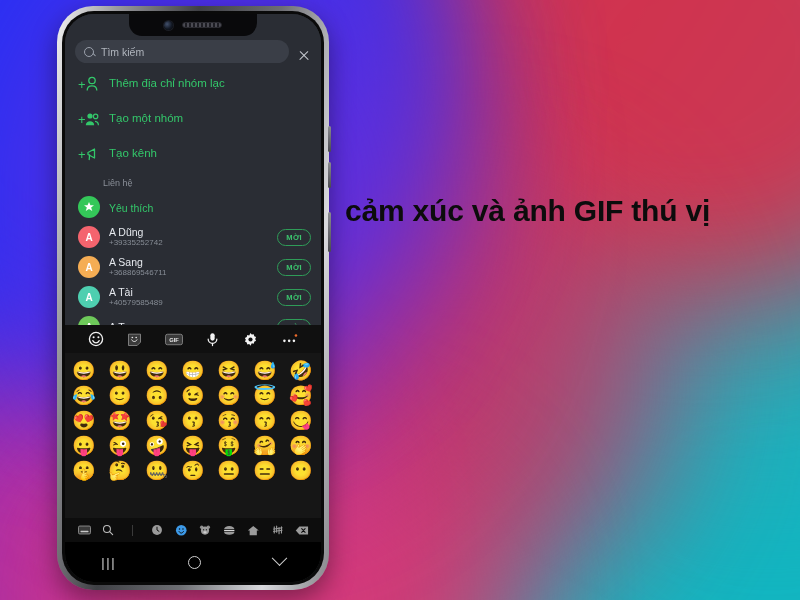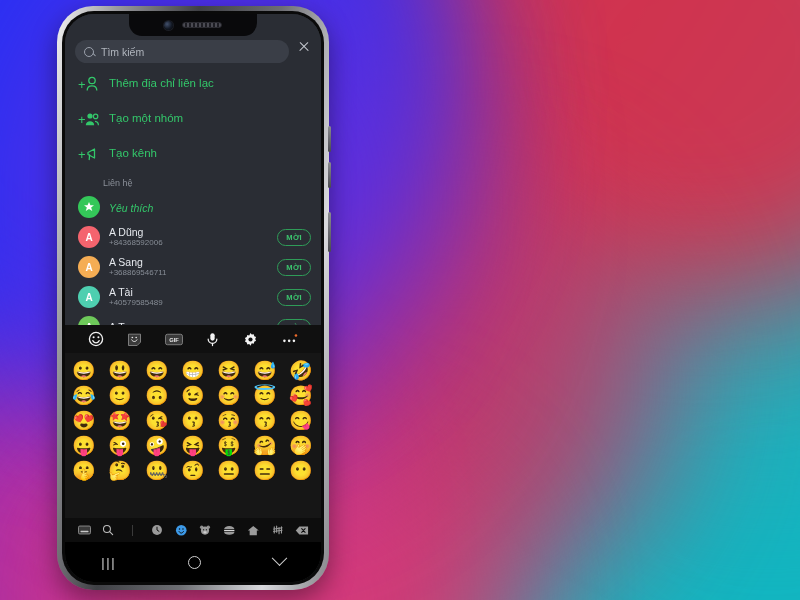--- a/index.html
+++ b/index.html
@@ -67,21 +67,21 @@
   #cam { width:9px; height:9px; border-radius:50%;
          background:radial-gradient(circle at 35% 35%,#42506b 0%,#141a26 55%,#05070c 100%);
          box-shadow:0 0 0 1px #1b1d24; }
   #speaker { width:40px; height:6px; border-radius:3px;
              background:repeating-linear-gradient(90deg,#4a4a52 0 2px,#1c1c22 2px 4px);
              border:1px solid #2a2a30; }
 
   
   #app { position:absolute; left:0; right:0; top:0; height:311px; background:#2a2d34;
          padding:26px 10px 0 10px; }
-  #searchrow { display:flex; align-items:flex-start; gap:8px; }
+  #searchrow { display:flex; align-items:flex-end; gap:8px; }
   #searchbar { flex:1; height:23px; border-radius:12px; background:#3a3e47;
                display:flex; align-items:center; padding:0 9px; gap:7px; }
   .s-icon { width:10px; height:10px; border:1.4px solid #9aa0ab; border-radius:50%;
             position:relative; flex:none; }
   .s-icon::after { content:''; position:absolute; width:4px; height:1.4px; background:#9aa0ab;
                    right:-3px; bottom:0px; transform:rotate(45deg); border-radius:1px; }
   #search-placeholder { font-size:10.5px; color:#b0b5bd; }
   #close-x { width:14px; height:14px; position:relative; flex:none; }
   #close-x::before,#close-x::after { content:''; position:absolute; left:1px; top:6px;
         width:12px; height:1.4px; background:#c4c8cf; border-radius:1px; }
@@ -93,21 +93,21 @@
   .act-ico { width:20px; height:18px; position:relative; flex:none; color:#33c76a; }
 
   #sec-label { font-size:9px; color:#8a8f98; margin:10px 0 4px 4px;padding-left:24px; }
 
   .contact { display:flex; align-items:center; height:30px; padding-left:3px; gap:9px; }
   .av { width:22px; height:22px; border-radius:50%; flex:none; display:flex;
         align-items:center; justify-content:center; color:#fff;
         font-size:10px; font-weight:bold; }
   .c-txt { flex:1; min-width:0; }
   .c-name { font-size:10.5px; color:#e6e9ee; line-height:1.15; }
-  .c-name.fav { color:#33c76a;font-style:italic; }
+  .c-name.fav { color:#33c76a; }
   .c-phone { font-size:8px; color:#868c95; line-height:1.25; }
   .invite { border:1px solid #2f9c58; color:#3cc46e; font-size:7.5px; font-weight:bold;
             border-radius:9px; padding:3px 8px; flex:none; letter-spacing:.3px; }
 
   
   #keyboard { position:absolute; left:0; right:0; top:311px; bottom:0; background:#161616; }
   #kb-toolbar { height:28px; background:#101010; display:flex; align-items:center;
                 justify-content:space-around; padding:0 12px; }
   .tb { width:18px; height:18px; display:flex; align-items:center; justify-content:center;
         position:relative; color:#f0f0f0; }
@@ -138,20 +138,21 @@
   <div class="bg-blob blob-teal2"></div>
   <div class="bg-blob blob-red"></div>
   <div class="bg-blob blob-crim"></div>
   <div class="bg-blob blob-mag"></div>
   <div class="bg-blob blob-pink"></div>
   <div class="bg-blob blob-blue"></div>
   <div class="bg-blob blob-purple"></div>
 </div>
 
 <div id="headline">
+  <span class="ln">cảm xúc và ảnh GIF thú vị</span>
 </div>
 
 <div id="phone">
   <div class="side-btn sb1"></div>
   <div class="side-btn sb2"></div>
   <div class="side-btn sb3"></div>
 
   <div id="phone-inner">
     <div id="screen">
 
@@ -171,21 +172,21 @@
         </div>
 
         <div class="action">
           <span class="act-ico">
             <svg viewBox="0 0 22 20" width="22" height="20">
               <text x="0" y="15" font-size="13" fill="#33c76a" font-family="Liberation Sans, sans-serif">+</text>
               <circle cx="14" cy="6.5" r="3.2" fill="none" stroke="#33c76a" stroke-width="1.3"></circle>
               <path d="M9.2 16.5c0-3 2.2-4.6 4.8-4.6s4.8 1.6 4.8 4.6" fill="none" stroke="#33c76a" stroke-width="1.3"></path>
             </svg>
           </span>
-          <span class="label">Thêm địa chỉ liên lạc</span>
+          <span class="label">Thêm địa chỉ nhóm lạc</span>
         </div>
 
         <div class="action">
           <span class="act-ico">
             <svg viewBox="0 0 22 20" width="22" height="20">
               <text x="0" y="15" font-size="13" fill="#33c76a" font-family="Liberation Sans, sans-serif">+</text>
               <circle cx="12" cy="7" r="2.6" fill="#33c76a"></circle>
               <circle cx="17.6" cy="7.4" r="2.2" fill="none" stroke="#33c76a" stroke-width="1.2"></circle>
               <path d="M7.8 16.2c0-2.6 1.9-4 4.2-4s4.2 1.4 4.2 4" fill="#33c76a"></path>
               <path d="M17 12.4c2 .2 3.4 1.5 3.4 3.8" fill="none" stroke="#33c76a" stroke-width="1.2"></path>
@@ -217,21 +218,21 @@
             <span class="c-name fav">Yêu thích</span>
           </span>
         </div>
 
         <div class="contact">
           <span class="av" style="background:#f4646e;">
             <span>A</span>
           </span>
           <span class="c-txt">
             <span class="c-name" style="display:block">A Dũng</span>
-            <span class="c-phone" style="display:block">+84368592006</span>
+            <span class="c-phone" style="display:block">+39335252742</span>
           </span>
           <span class="invite">MỜI</span>
         </div>
 
         <div class="contact">
           <span class="av" style="background:#f5ad54;">
             <span>A</span>
           </span>
           <span class="c-txt">
             <span class="c-name" style="display:block">A Sang</span>

